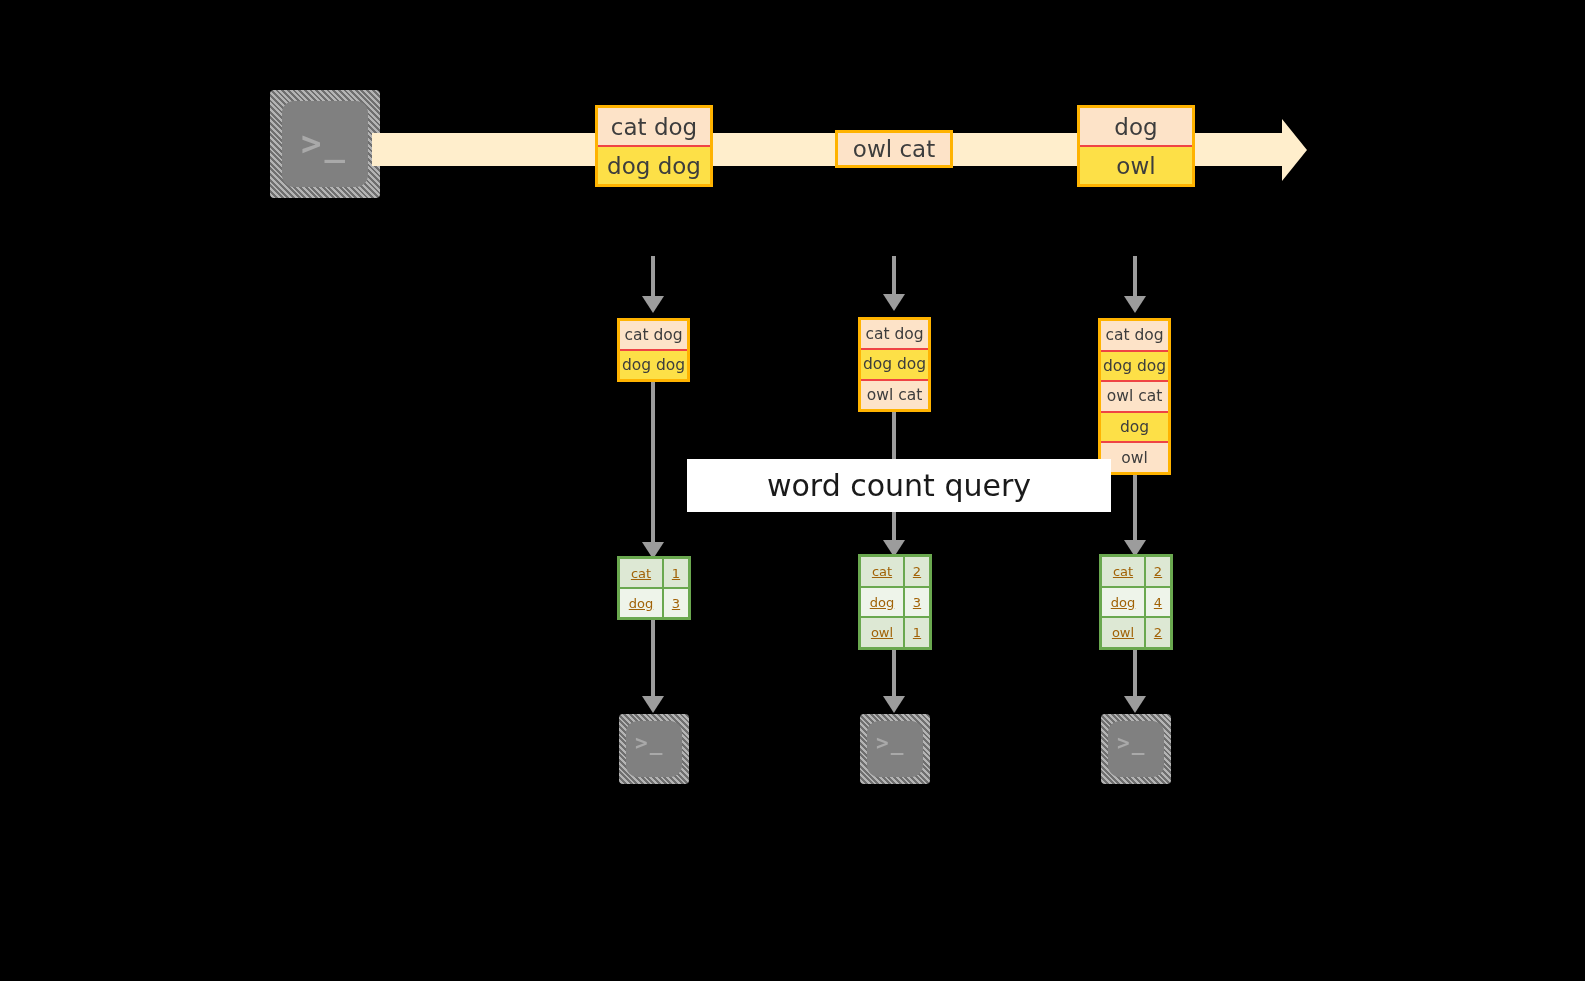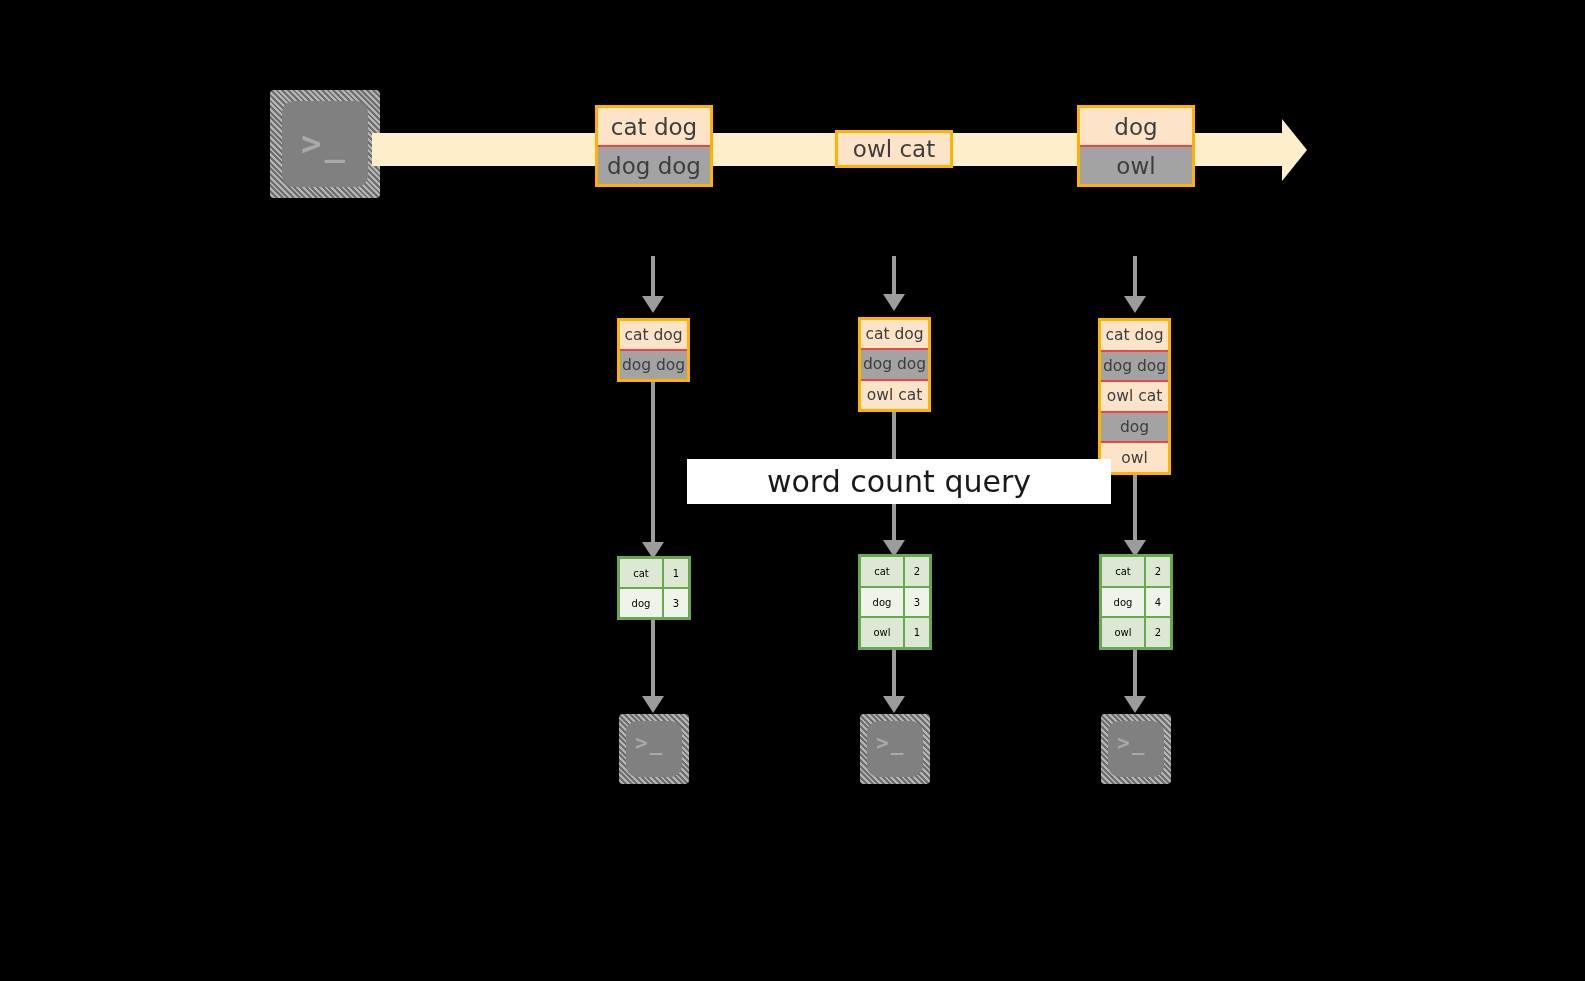--- a/index.html
+++ b/index.html
@@ -73,21 +73,21 @@
     flex: 1 1 auto;
     display: flex;
     align-items: center;
     justify-content: center;
     color: #3d3d3d;
     white-space: nowrap;
     border-bottom: 2px solid #ef4444;
   }
   .ocell:last-child { border-bottom: none; }
   .ocell.dark  { background: #fde3c8; }
-  .ocell.light { background: #a3a3a3; }
+  .ocell.light { background: #fde047; }
 
   .obox.tl      { }
   .obox.tl .ocell  { font-size: 23px; }
   .obox.mid .ocell { font-size: 15.5px; }
 
   
   .gtable {
     position: absolute;
     box-sizing: border-box;
     border: 3px solid #6aa84f;
@@ -99,23 +99,24 @@
     display: flex;
     flex: 1 1 auto;
     border-bottom: 2px solid #6aa84f;
   }
   .grow:last-child { border-bottom: none; }
   .gword, .gnum {
     box-sizing: border-box;
     display: flex;
     align-items: center;
     justify-content: center;
-    color: #000000;
-    font-size: 10px;
+    color: #a16207;
+    font-size: 13px;
     white-space: nowrap;
+    text-decoration: underline;
   }
   .gword { flex: 0 0 auto; border-right: 2px solid #6aa84f; }
   .gnum  { flex: 1 1 auto; }
   .grow.dark  .gword, .grow.dark  .gnum  { background: #dde8d4; }
   .grow.light .gword, .grow.light .gnum  { background: #eef4ea; }
 
   
   .ga-shaft {
     position: absolute;
     background: #9c9c9c;
@@ -209,21 +210,21 @@
 
   <div class="ga-shaft" style="left:651px; top:382px; height:166px;"></div>
   <div class="ga-head" style="left:642px; top:542px;"></div>
 
   <div class="ga-shaft" style="left:892px; top:412px; height:136px;"></div>
   <div class="ga-head" style="left:883px; top:540px;"></div>
 
   <div class="ga-shaft" style="left:1133px; top:475px; height:74px;"></div>
   <div class="ga-head" style="left:1124px; top:540px;"></div>
 
-  <div class="banner" style="left:687px; top:459px; width:424px; height:45px;">
+  <div class="banner" style="left:687px; top:459px; width:424px; height:53px;">
     <span class="txt">word count query</span>
   </div>
 
   <div class="gtable" style="left:617px; top:556px; width:74px; height:64px;">
     <div class="grow dark">
       <div class="gword" style="width:44px;">cat</div>
       <div class="gnum">1</div>
     </div>
     <div class="grow light">
       <div class="gword" style="width:44px;">dog</div>

